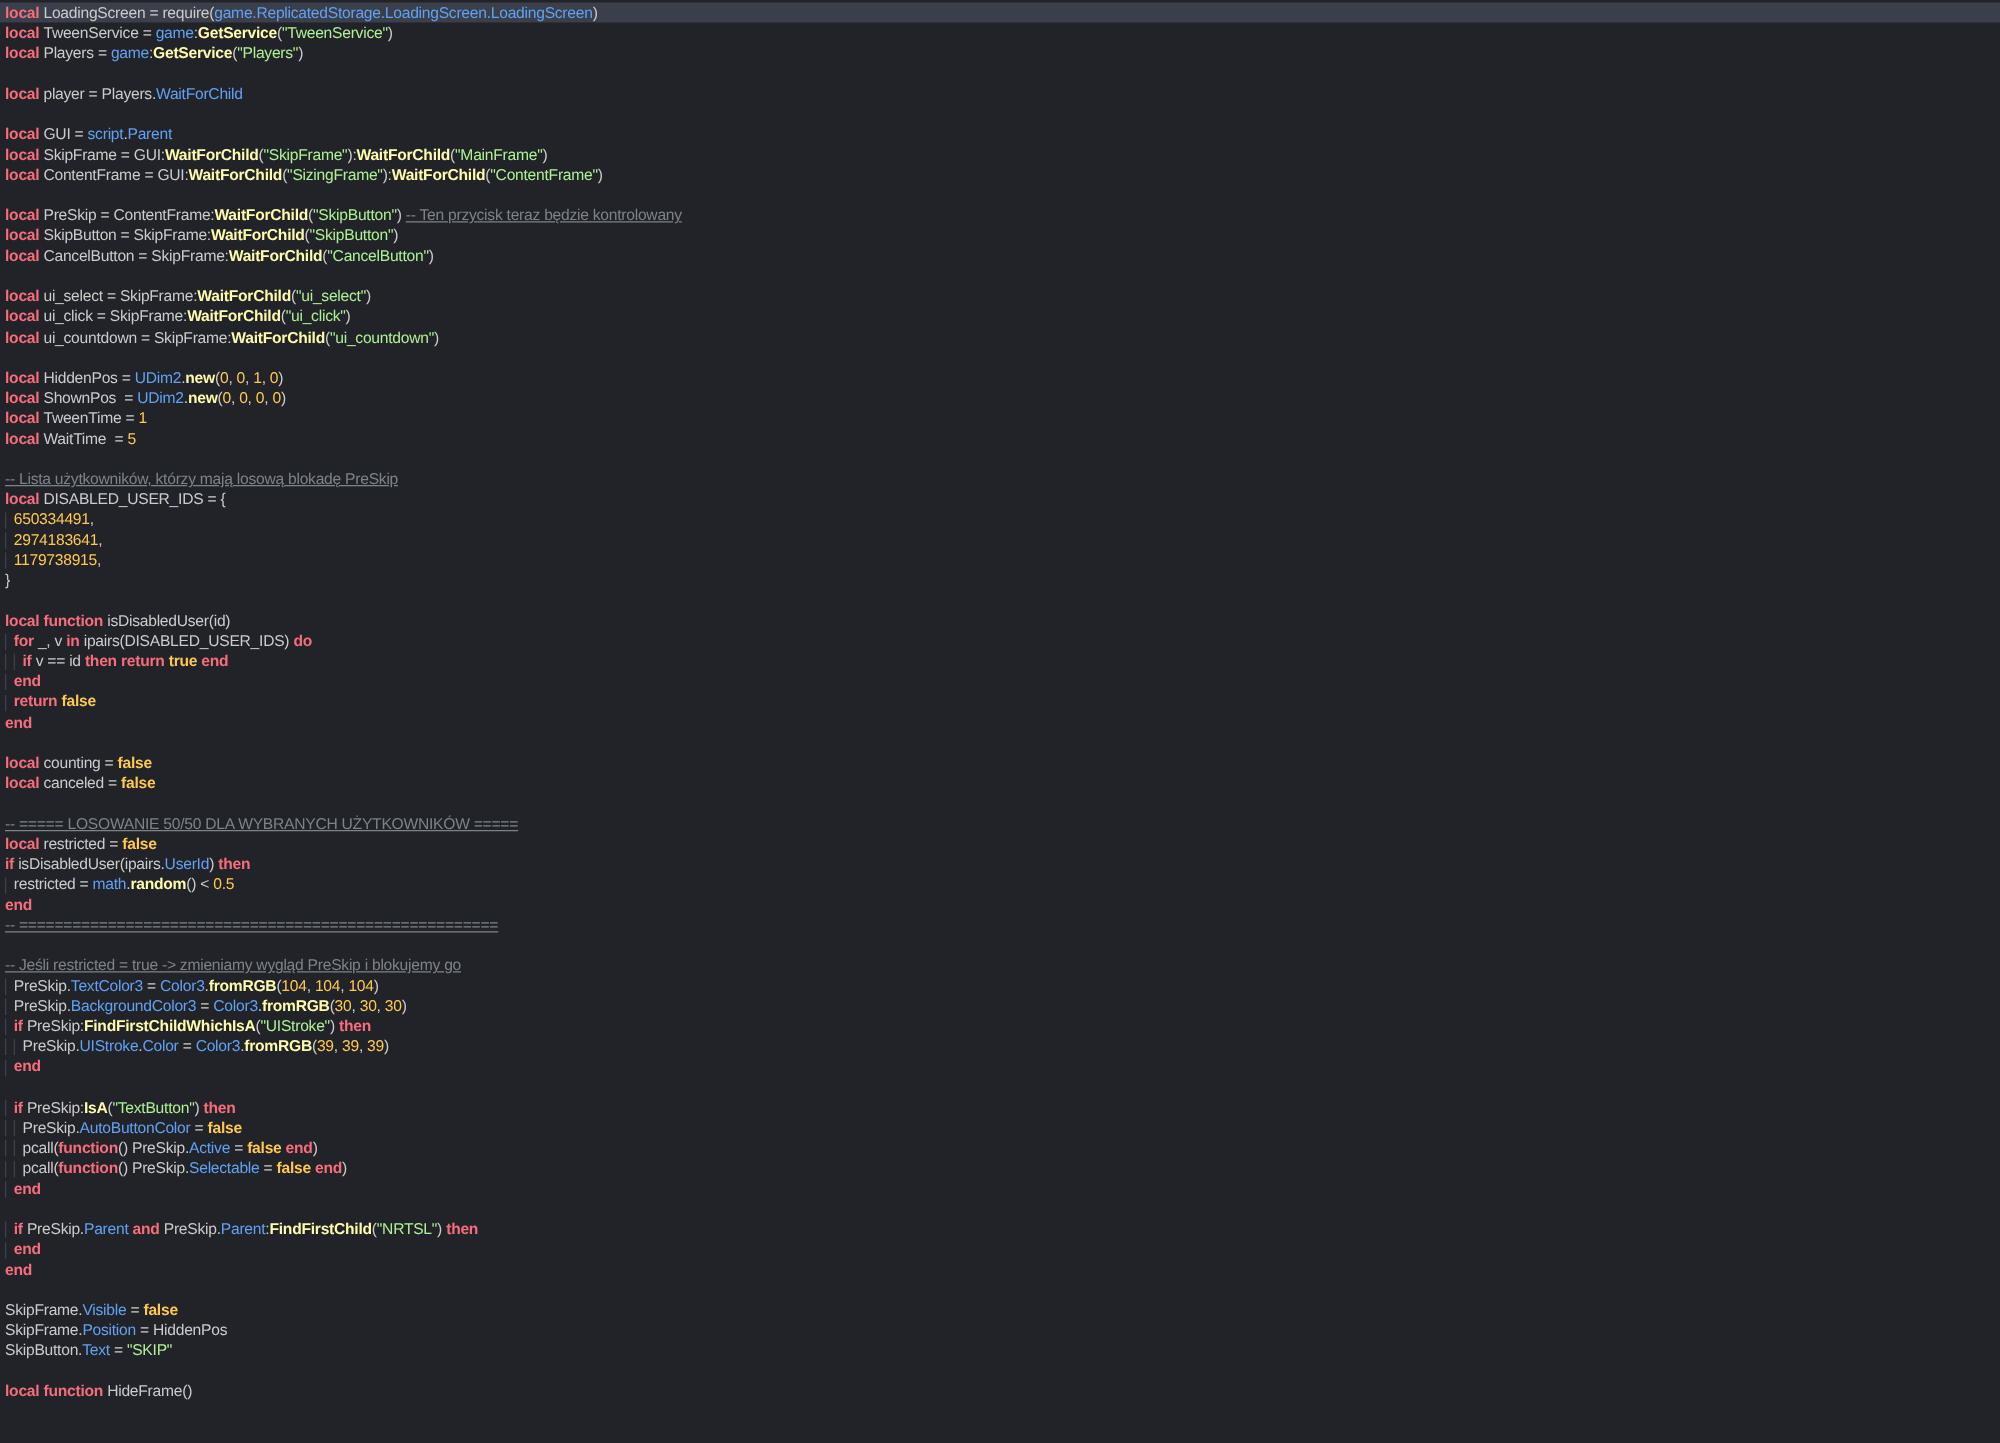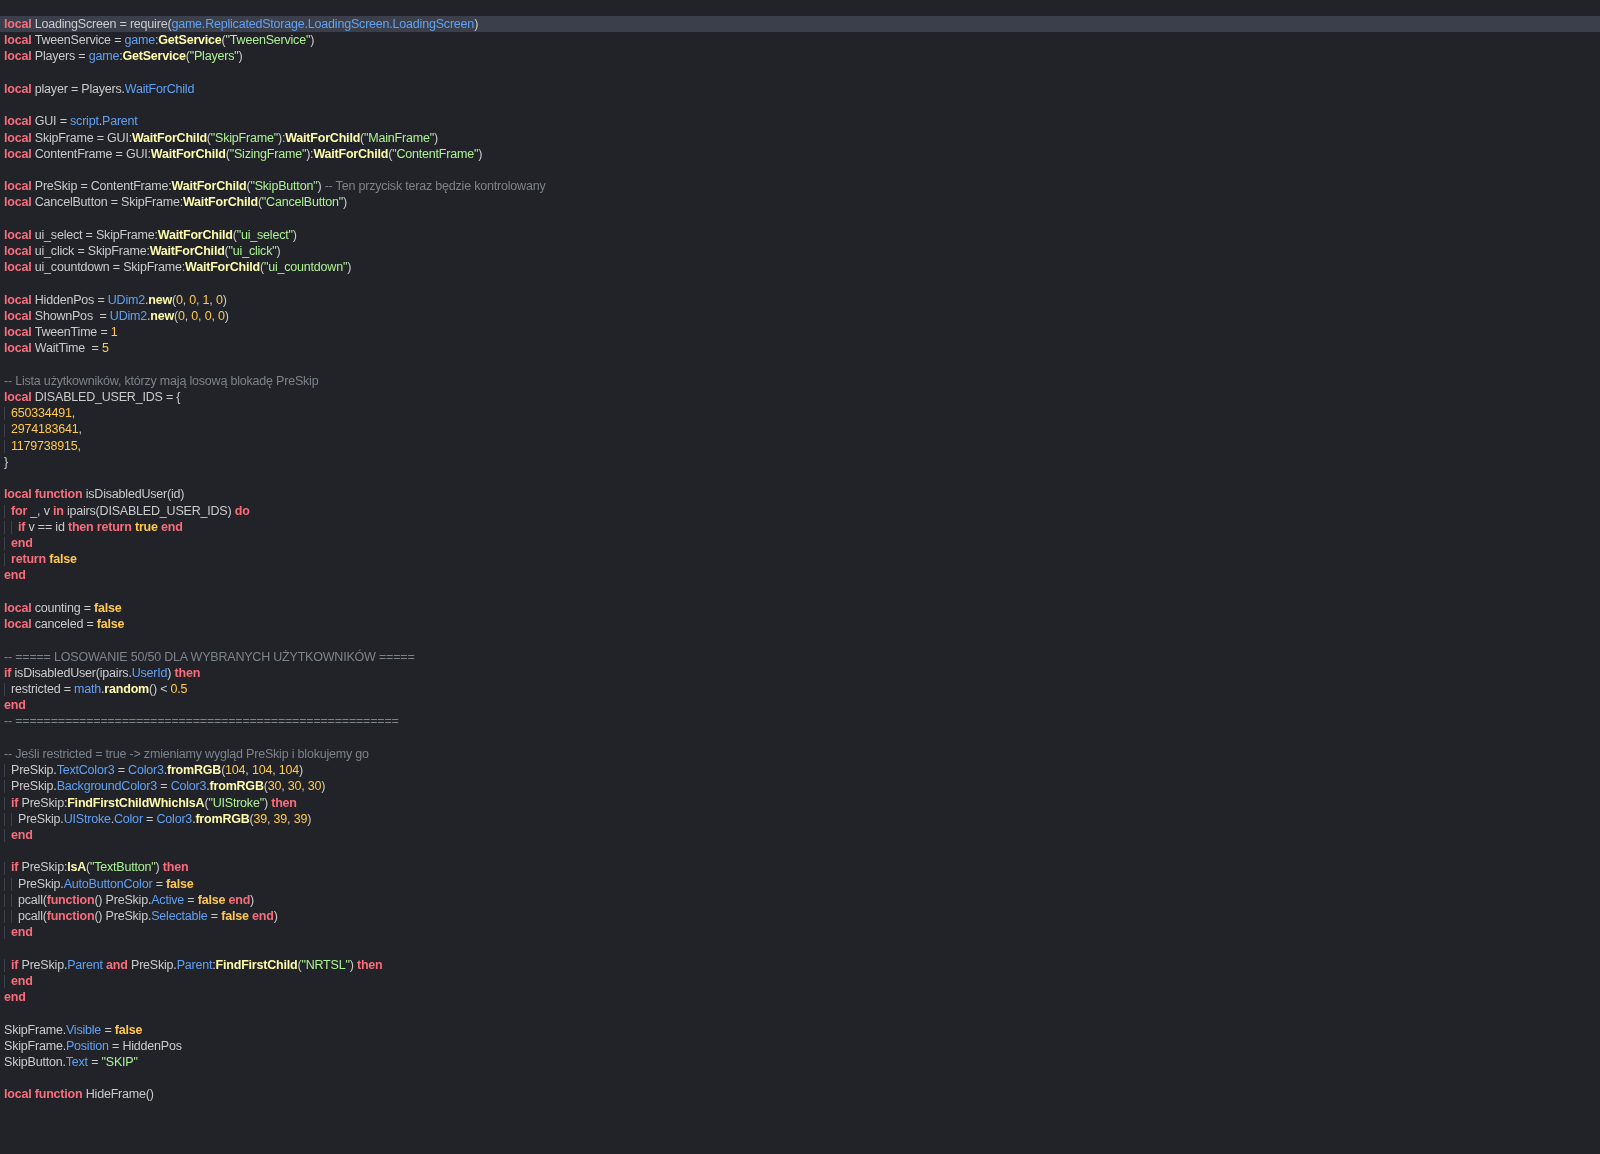--- a/index.html
+++ b/index.html
@@ -18,21 +18,21 @@
   html,body{margin:0;padding:0;}
   body{
     width:1600px;height:1154px;
     background:var(--bg);
     overflow:hidden;
   }
   .editor{
     font-family:"Liberation Sans",sans-serif;
     font-size:12.5px;
     letter-spacing:-0.2px;
-    padding-top:16px;
+    padding-top:2px;
     cursor:text;
   }
   .line{
     height:16.23px;
     line-height:16.23px;
     white-space:pre;
     padding-left:4px;
   }
   .line.hl{background:var(--hl);}
   .ind{
@@ -42,37 +42,38 @@
     vertical-align:middle;
     border-left:1px solid var(--guide);
   }
   .tk-k{color:var(--c-k);font-weight:600;}
   .tk-v{color:var(--c-v);}
   .tk-p{color:var(--c-p);}
   .tk-m{color:var(--c-m);font-weight:600;}
   .tk-s{color:var(--c-s);}
   .tk-n{color:var(--c-n);}
   .tk-b{color:var(--c-b);font-weight:700;}
-  .tk-c{color:var(--c-c);}
+  .tk-c{color:var(--c-c);text-decoration:underline;}
 </style>
 </head>
 <body>
 
 <div class="editor">
     <div class="line hl"><span class="tk-k">local </span><span class="tk-v">LoadingScreen = require(</span><span class="tk-p">game.ReplicatedStorage.LoadingScreen.LoadingScreen</span><span class="tk-v">)</span></div>
     <div class="line"><span class="tk-k">local </span><span class="tk-v">TweenService = </span><span class="tk-p">game</span><span class="tk-v">:</span><span class="tk-m">GetService</span><span class="tk-v">(</span><span class="tk-s">"TweenService"</span><span class="tk-v">)</span></div>
     <div class="line"><span class="tk-k">local </span><span class="tk-v">Players = </span><span class="tk-p">game</span><span class="tk-v">:</span><span class="tk-m">GetService</span><span class="tk-v">(</span><span class="tk-s">"Players"</span><span class="tk-v">)</span></div>
     <div class="line"></div>
     <div class="line"><span class="tk-k">local </span><span class="tk-v">player = Players.</span><span class="tk-p">WaitForChild</span></div>
     <div class="line"></div>
     <div class="line"><span class="tk-k">local </span><span class="tk-v">GUI = </span><span class="tk-p">script</span><span class="tk-v">.</span><span class="tk-p">Parent</span></div>
     <div class="line"><span class="tk-k">local </span><span class="tk-v">SkipFrame = GUI:</span><span class="tk-m">WaitForChild</span><span class="tk-v">(</span><span class="tk-s">"SkipFrame"</span><span class="tk-v">):</span><span class="tk-m">WaitForChild</span><span class="tk-v">(</span><span class="tk-s">"MainFrame"</span><span class="tk-v">)</span></div>
     <div class="line"><span class="tk-k">local </span><span class="tk-v">ContentFrame = GUI:</span><span class="tk-m">WaitForChild</span><span class="tk-v">(</span><span class="tk-s">"SizingFrame"</span><span class="tk-v">):</span><span class="tk-m">WaitForChild</span><span class="tk-v">(</span><span class="tk-s">"ContentFrame"</span><span class="tk-v">)</span></div>
     <div class="line"></div>
     <div class="line"><span class="tk-k">local </span><span class="tk-v">PreSkip = ContentFrame:</span><span class="tk-m">WaitForChild</span><span class="tk-v">(</span><span class="tk-s">"SkipButton"</span><span class="tk-v">) </span><span class="tk-c">-- Ten przycisk teraz będzie kontrolowany</span></div>
+    <div class="line"><span class="tk-k">local </span><span class="tk-v">SkipButton = SkipFrame:</span><span class="tk-m">WaitForChild</span><span class="tk-v">(</span><span class="tk-s">"SkipButton"</span><span class="tk-v">)</span></div>
     <div class="line"><span class="tk-k">local </span><span class="tk-v">CancelButton = SkipFrame:</span><span class="tk-m">WaitForChild</span><span class="tk-v">(</span><span class="tk-s">"CancelButton"</span><span class="tk-v">)</span></div>
     <div class="line"></div>
     <div class="line"><span class="tk-k">local </span><span class="tk-v">ui_select = SkipFrame:</span><span class="tk-m">WaitForChild</span><span class="tk-v">(</span><span class="tk-s">"ui_select"</span><span class="tk-v">)</span></div>
     <div class="line"><span class="tk-k">local </span><span class="tk-v">ui_click = SkipFrame:</span><span class="tk-m">WaitForChild</span><span class="tk-v">(</span><span class="tk-s">"ui_click"</span><span class="tk-v">)</span></div>
     <div class="line"><span class="tk-k">local </span><span class="tk-v">ui_countdown = SkipFrame:</span><span class="tk-m">WaitForChild</span><span class="tk-v">(</span><span class="tk-s">"ui_countdown"</span><span class="tk-v">)</span></div>
     <div class="line"></div>
     <div class="line"><span class="tk-k">local </span><span class="tk-v">HiddenPos = </span><span class="tk-p">UDim2</span><span class="tk-v">.</span><span class="tk-m">new</span><span class="tk-v">(</span><span class="tk-n">0</span><span class="tk-v">, </span><span class="tk-n">0</span><span class="tk-v">, </span><span class="tk-n">1</span><span class="tk-v">, </span><span class="tk-n">0</span><span class="tk-v">)</span></div>
     <div class="line"><span class="tk-k">local </span><span class="tk-v">ShownPos  = </span><span class="tk-p">UDim2</span><span class="tk-v">.</span><span class="tk-m">new</span><span class="tk-v">(</span><span class="tk-n">0</span><span class="tk-v">, </span><span class="tk-n">0</span><span class="tk-v">, </span><span class="tk-n">0</span><span class="tk-v">, </span><span class="tk-n">0</span><span class="tk-v">)</span></div>
     <div class="line"><span class="tk-k">local </span><span class="tk-v">TweenTime = </span><span class="tk-n">1</span></div>
     <div class="line"><span class="tk-k">local </span><span class="tk-v">WaitTime  = </span><span class="tk-n">5</span></div>
@@ -88,20 +89,21 @@
     <div class="line"><span class="ind"></span><span class="tk-k">for </span><span class="tk-v">_, v </span><span class="tk-k">in </span><span class="tk-v">ipairs(DISABLED_USER_IDS) </span><span class="tk-k">do</span></div>
     <div class="line"><span class="ind"></span><span class="ind"></span><span class="tk-k">if </span><span class="tk-v">v == id </span><span class="tk-k">then return </span><span class="tk-b">true </span><span class="tk-k">end</span></div>
     <div class="line"><span class="ind"></span><span class="tk-k">end</span></div>
     <div class="line"><span class="ind"></span><span class="tk-k">return </span><span class="tk-b">false</span></div>
     <div class="line"><span class="tk-k">end</span></div>
     <div class="line"></div>
     <div class="line"><span class="tk-k">local </span><span class="tk-v">counting = </span><span class="tk-b">false</span></div>
     <div class="line"><span class="tk-k">local </span><span class="tk-v">canceled = </span><span class="tk-b">false</span></div>
     <div class="line"></div>
     <div class="line"><span class="tk-c">-- ===== LOSOWANIE 50/50 DLA WYBRANYCH UŻYTKOWNIKÓW =====</span></div>
+    <div class="line"><span class="tk-k">local </span><span class="tk-v">restricted = </span><span class="tk-b">false</span></div>
     <div class="line"><span class="tk-k">if </span><span class="tk-v">isDisabledUser(ipairs.</span><span class="tk-p">UserId</span><span class="tk-v">) </span><span class="tk-k">then</span></div>
     <div class="line"><span class="ind"></span><span class="tk-v">restricted = </span><span class="tk-p">math</span><span class="tk-v">.</span><span class="tk-m">random</span><span class="tk-v">() &lt; </span><span class="tk-n">0.5</span></div>
     <div class="line"><span class="tk-k">end</span></div>
     <div class="line"><span class="tk-c">-- ======================================================</span></div>
     <div class="line"></div>
     <div class="line"><span class="tk-c">-- Jeśli restricted = true -&gt; zmieniamy wygląd PreSkip i blokujemy go</span></div>
     <div class="line"><span class="ind"></span><span class="tk-v">PreSkip.</span><span class="tk-p">TextColor3</span><span class="tk-v"> = </span><span class="tk-p">Color3</span><span class="tk-v">.</span><span class="tk-m">fromRGB</span><span class="tk-v">(</span><span class="tk-n">104</span><span class="tk-v">, </span><span class="tk-n">104</span><span class="tk-v">, </span><span class="tk-n">104</span><span class="tk-v">)</span></div>
     <div class="line"><span class="ind"></span><span class="tk-v">PreSkip.</span><span class="tk-p">BackgroundColor3</span><span class="tk-v"> = </span><span class="tk-p">Color3</span><span class="tk-v">.</span><span class="tk-m">fromRGB</span><span class="tk-v">(</span><span class="tk-n">30</span><span class="tk-v">, </span><span class="tk-n">30</span><span class="tk-v">, </span><span class="tk-n">30</span><span class="tk-v">)</span></div>
     <div class="line"><span class="ind"></span><span class="tk-k">if </span><span class="tk-v">PreSkip:</span><span class="tk-m">FindFirstChildWhichIsA</span><span class="tk-v">(</span><span class="tk-s">"UIStroke"</span><span class="tk-v">) </span><span class="tk-k">then</span></div>
     <div class="line"><span class="ind"></span><span class="ind"></span><span class="tk-v">PreSkip.</span><span class="tk-p">UIStroke</span><span class="tk-v">.</span><span class="tk-p">Color</span><span class="tk-v"> = </span><span class="tk-p">Color3</span><span class="tk-v">.</span><span class="tk-m">fromRGB</span><span class="tk-v">(</span><span class="tk-n">39</span><span class="tk-v">, </span><span class="tk-n">39</span><span class="tk-v">, </span><span class="tk-n">39</span><span class="tk-v">)</span></div>

